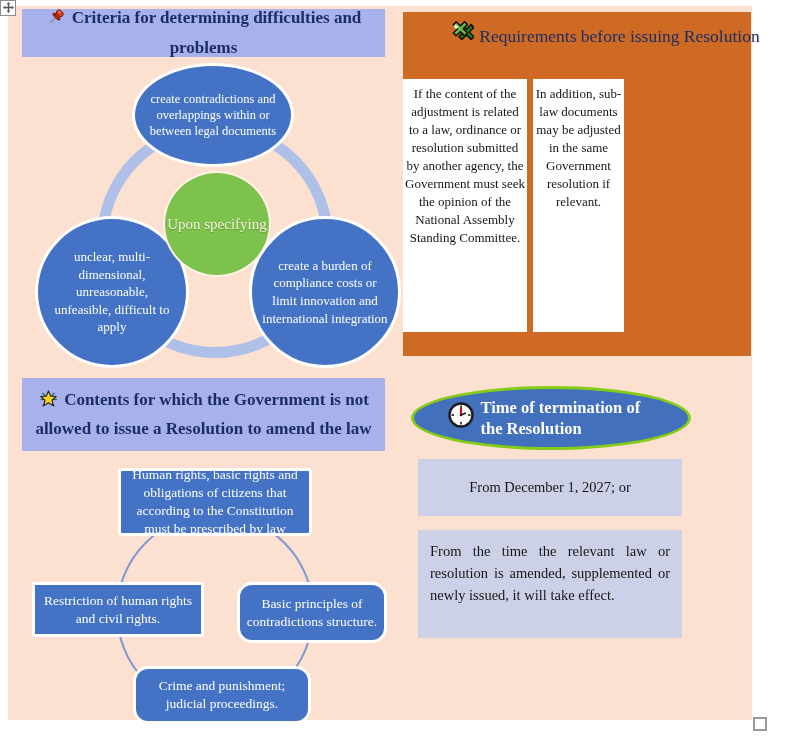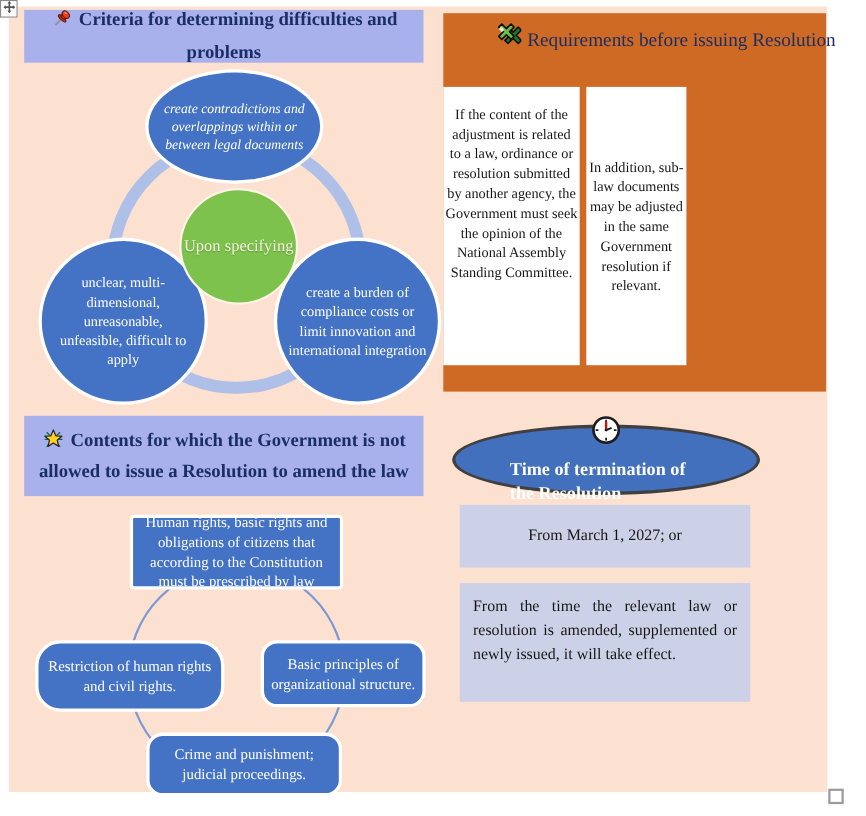--- a/index.html
+++ b/index.html
@@ -22,53 +22,53 @@
   #hdr-criteria { left:22px; top:9px; width:363px; height:48px; }
   #hdr-contents { left:22px; top:378px; width:363px; height:73px; }
   .hdr-inner { display:inline; }
   .inline-icon { display:inline-block; vertical-align:-5px; margin-right:5px; }
 
   
   .ring { position:absolute; left:97px; top:122px; width:236px; height:236px;
     border:11px solid #aebfe8; border-radius:50%; }
   .bubble { position:absolute; background:#4472c4; border:3px solid #ffffff; border-radius:50%;
     color:#ffffff; display:flex; align-items:center; justify-content:center; text-align:center; }
-  #bubble-top { left:132px; top:63px; width:162px; height:104px; font-size:12.5px; line-height:1.3; padding:4px 10px;font-style:italic; }
+  #bubble-top { left:132px; top:63px; width:162px; height:104px; font-size:12.5px; line-height:1.3; padding:4px 10px; }
   #bubble-left { left:35px; top:216px; width:154px; height:152px; font-size:13px; line-height:1.35; padding:6px 10px; }
   #bubble-right { left:249px; top:216px; width:152px; height:152px; font-size:13px; line-height:1.35; padding:6px 10px; }
   #bubble-center { left:163px; top:171px; width:108px; height:106px; background:#7cc24d;
     border:2px solid #fdf2e6; color:#faf3e2; font-weight:normal; font-size:15px; line-height:1.35;
     text-shadow:0 1px 1px rgba(70,120,30,.6); }
 
   
   .orange-block { position:absolute; left:403px; top:12px; width:348px; height:344px; background:#cf6a24; }
   .orange-title { position:absolute; left:0; top:5px; width:100%; padding:2px 14px;
     color:#1b2e63; font-weight:normal; font-size:17.5px; line-height:1.5; text-align:center;margin-left:25px; }
   .req-cols { position:absolute; left:0; top:67px; width:348px; height:253px; display:flex; gap:6px; }
   .req-col { background:#ffffff; color:#161616; font-size:13px; line-height:1.385;
-    text-align:center; padding:16px 2px; display:flex; flex-direction:column; justify-content:flex-start; }
+    text-align:center; padding:6px 2px; display:flex; flex-direction:column; justify-content:flex-start; }
   #req-col-1 { width:124px; }
   #req-col-2 { width:121px; }
-  #req-col-3 { width:91px; justify-content:center; }
+  #req-col-3 { width:91px; justify-content:flex-start; }
 
   
   .cycle-svg { position:absolute; left:100px; top:498px; }
   .node { position:absolute; background:#4472c4; border:3px solid #ffffff; color:#ffffff;
     display:flex; align-items:center; justify-content:center; text-align:center;
     font-size:13.5px; line-height:1.32; padding:3px 6px; }
   #node-top { left:118px; top:468px; width:194px; height:68px; border-radius:4px; }
-  #node-left { left:32px; top:582px; width:172px; height:65px; border-radius:23px; }
+  #node-left { left:32px; top:582px; width:172px; height:55px; border-radius:2px; }
   #node-right { left:237px; top:582px; width:150px; height:61px; border-radius:15px; }
   #node-bottom { left:133px; top:666px; width:178px; height:58px; border-radius:15px; }
 
   
   .term-ellipse { position:absolute; left:411px; top:386px; width:280px; height:64px;
-    background:#4270bd; border:3px solid #404040; border-radius:50%;
+    background:#4270bd; border:3px solid #84cc16; border-radius:50%;
     display:flex; align-items:center; justify-content:center; gap:6px;
-    color:#ffffff; font-weight:bold; font-size:16.5px; line-height:1.3;flex-direction:column; }
+    color:#ffffff; font-weight:bold; font-size:16.5px; line-height:1.3; }
   .term-ellipse .txt { text-align:left; max-width:175px; }
   .term-box { position:absolute; left:418px; width:264px; background:#cdd1e7; color:#161616; font-size:14.5px; }
   #term-box-1 { top:459px; height:57px; display:flex; align-items:center; justify-content:center; text-align:center; }
   #term-box-2 { top:530px; height:108px; padding:11px 12px; text-align:justify; line-height:1.5; }
 </style>
 </head>
 <body>
 
 <div id="screen">
   <div class="peach-page"></div>
@@ -154,21 +154,21 @@
     <circle cx="115" cy="114" r="98" fill="none" stroke="#7d99d4" stroke-width="2"></circle>
   </svg>
 
   <div class="node" id="node-top">
     <span>Human rights, basic rights and obligations of citizens that according to the Constitution must be prescribed by law</span>
   </div>
   <div class="node" id="node-left">
     <span>Restriction of human rights and civil rights.</span>
   </div>
   <div class="node" id="node-right">
-    <span>Basic principles of organizational structure.</span>
+    <span>Basic principles of contradictions structure.</span>
   </div>
   <div class="node" id="node-bottom">
     <span>Crime and punishment; judicial proceedings.</span>
   </div>
 
   <div class="term-ellipse">
     <span>
       <svg width="28" height="28" viewBox="0 0 28 28">
         <circle cx="14" cy="14" r="11.5" fill="#ffffff" stroke="#1c1c1c" stroke-width="2.4"></circle>
         <g stroke="#1c1c1c" stroke-width="1.6">
@@ -179,20 +179,20 @@
         </g>
         <line x1="14" y1="14" x2="14" y2="6.5" stroke="#d01212" stroke-width="2.2"></line>
         <line x1="14" y1="14" x2="19" y2="12" stroke="#1c1c1c" stroke-width="1.8"></line>
         <circle cx="14" cy="14" r="1.3" fill="#1c1c1c"></circle>
       </svg>
     </span>
     <span class="txt">Time of termination of the Resolution</span>
   </div>
 
   <div class="term-box" id="term-box-1">
-    <span>From March 1, 2027; or</span>
+    <span>From December 1, 2027; or</span>
   </div>
   <div class="term-box" id="term-box-2">
     <span>From the time the relevant law or resolution is amended, supplemented or newly issued, it will take effect.</span>
   </div>
 
   <div class="resize-handle"></div>
 </div>
 
 </body></html>

